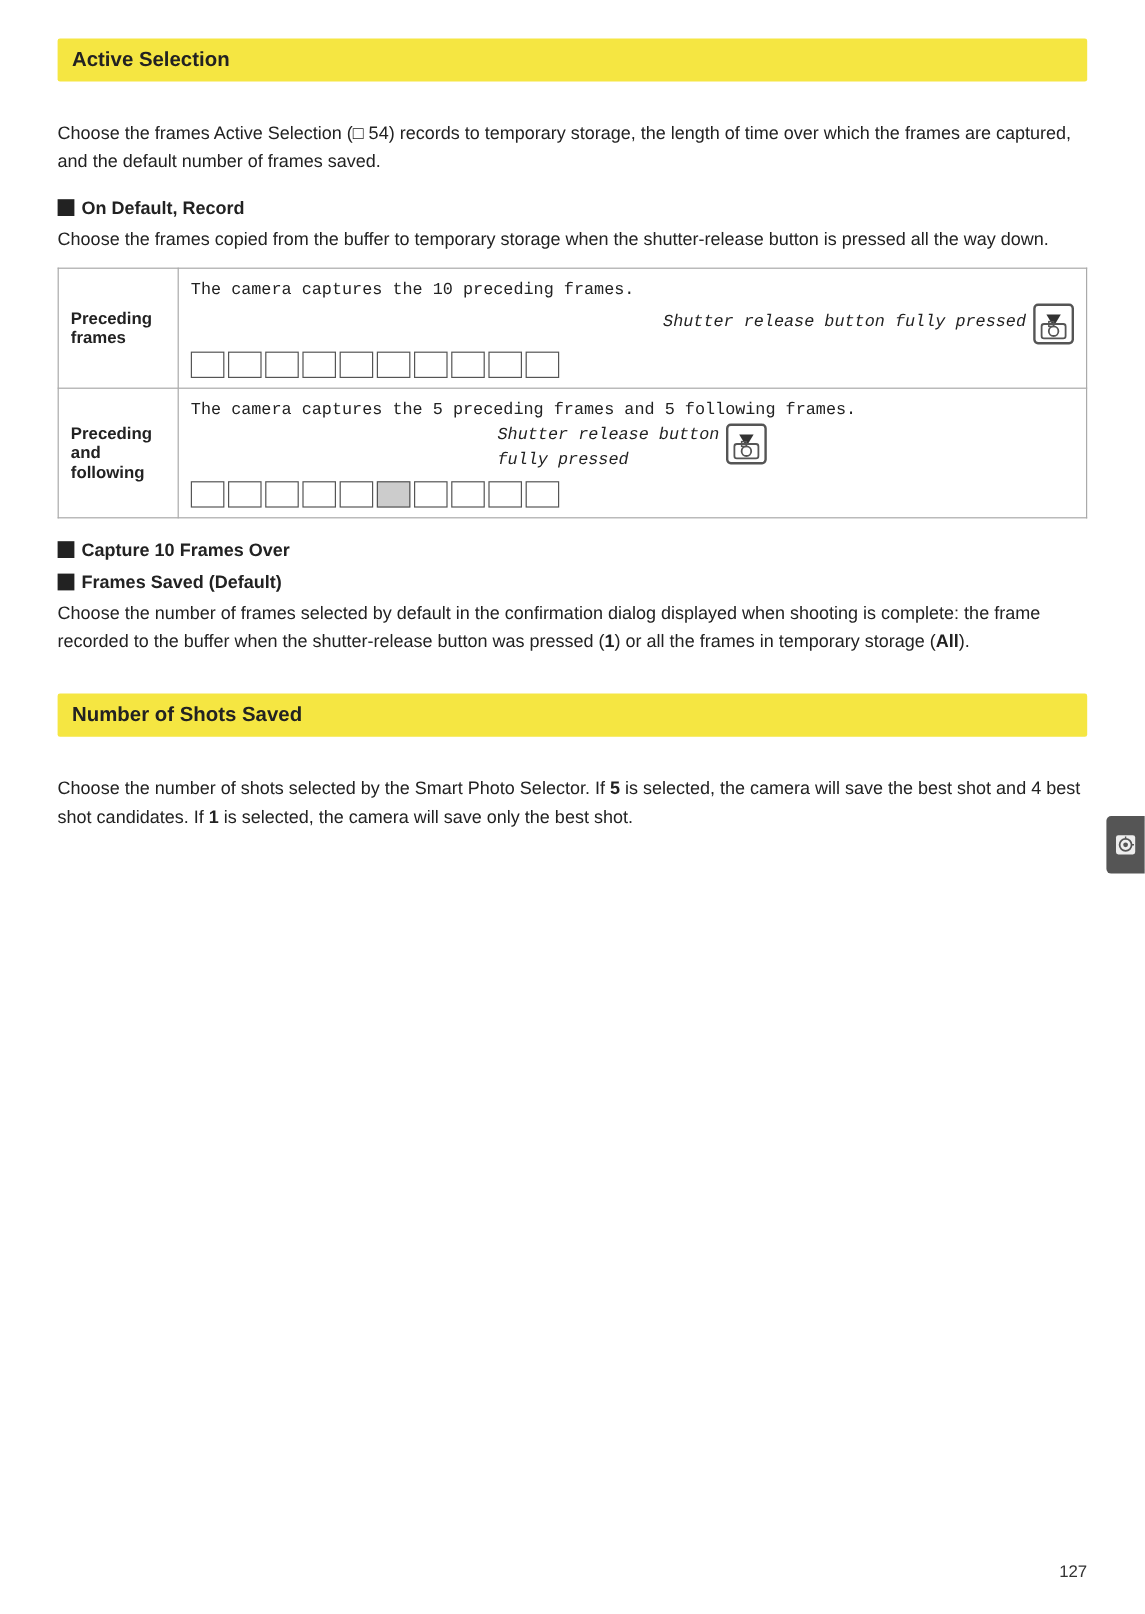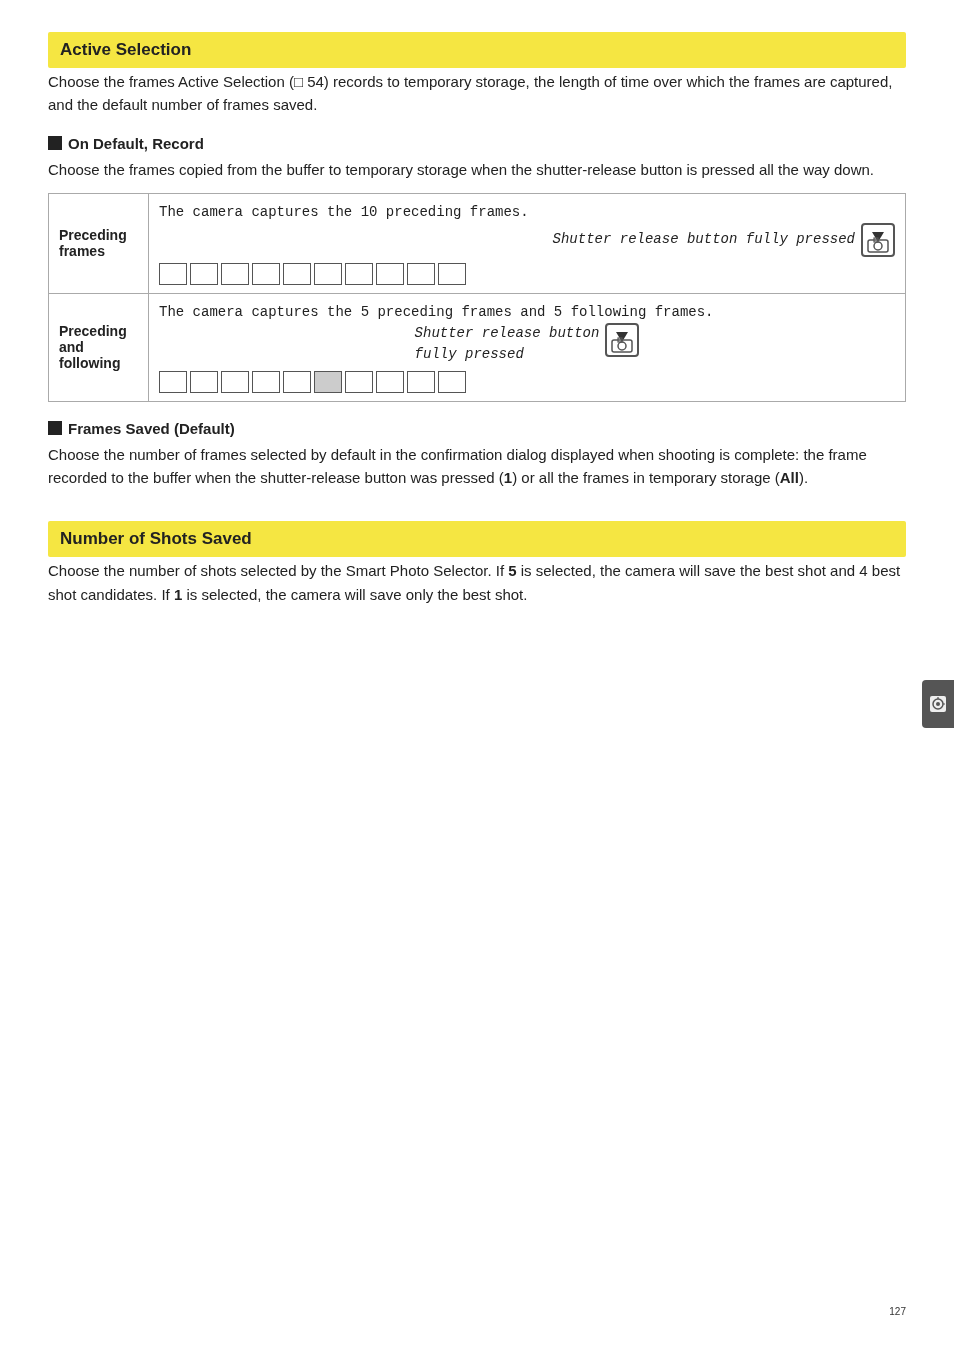--- a/index.html
+++ b/index.html
@@ -15,21 +15,21 @@
 
     .page {
       padding: 32px 48px 40px 48px;
       max-width: 954px;
     }
 
     
     .section-header {
       background: #f5e642;
       padding: 8px 12px;
-      margin-bottom: 2px;
+      margin-bottom: 32px;
       border-radius: 2px;
     }
     .section-header-text {
       font-size: 17px;
       font-weight: bold;
     }
 
     .section-body {
       margin-bottom: 18px;
       line-height: 1.55;
@@ -119,21 +119,21 @@
       align-items: center;
       justify-content: center;
       flex-shrink: 0;
       position: relative;
     }
 
     .page-number {
       position: absolute;
       bottom: 28px;
       right: 48px;
-      font-size: 10px;
+      font-size: 14px;
       color: #333;
     }
 
     .right-tab {
       position: absolute;
       right: 0;
       top: 680px;
       width: 32px;
       height: 48px;
       background: #555;
@@ -247,20 +247,24 @@
             <div class="frame-box"></div>
             <div class="frame-box"></div>
             <div class="frame-box"></div>
           </div>
         </div>
       </td>
     </tr>
   </tbody>
     </table>
 
+  <div class="subsection-header">
+    <span class="black-square"></span>
+    <span>Capture 10 Frames Over</span>
+  </div>
 
   <div class="subsection-header">
     <span class="black-square"></span>
     <span>Frames Saved (Default)</span>
   </div>
   <div class="subsection-body">
     <span>Choose the number of frames selected by default in the confirmation dialog displayed when shooting is complete: the frame recorded to the buffer when the shutter-release button was pressed (<strong>1</strong>) or all the frames in temporary storage (<strong>All</strong>).</span>
   </div>
 
   <div class="section-spacer"></div>

